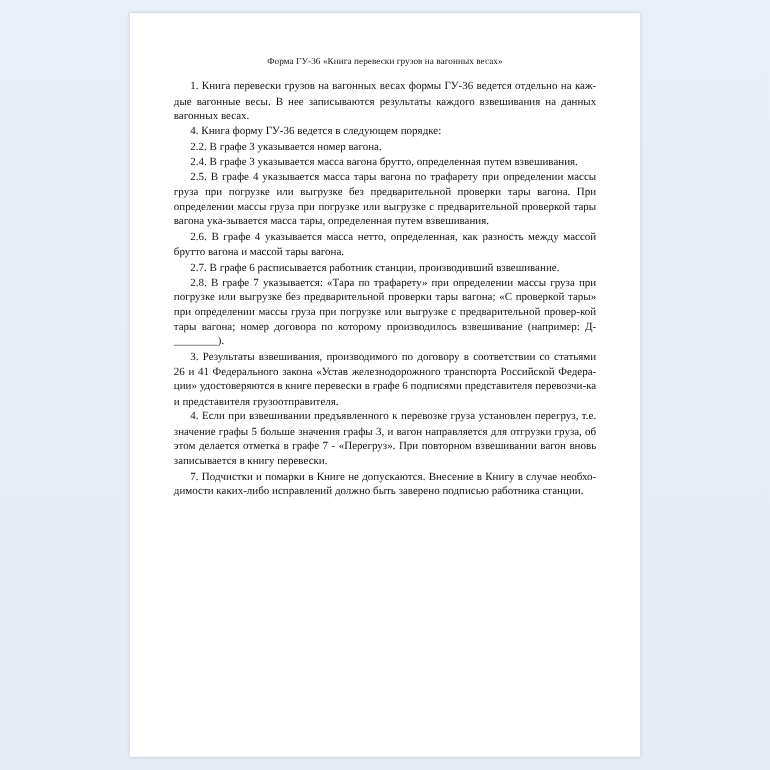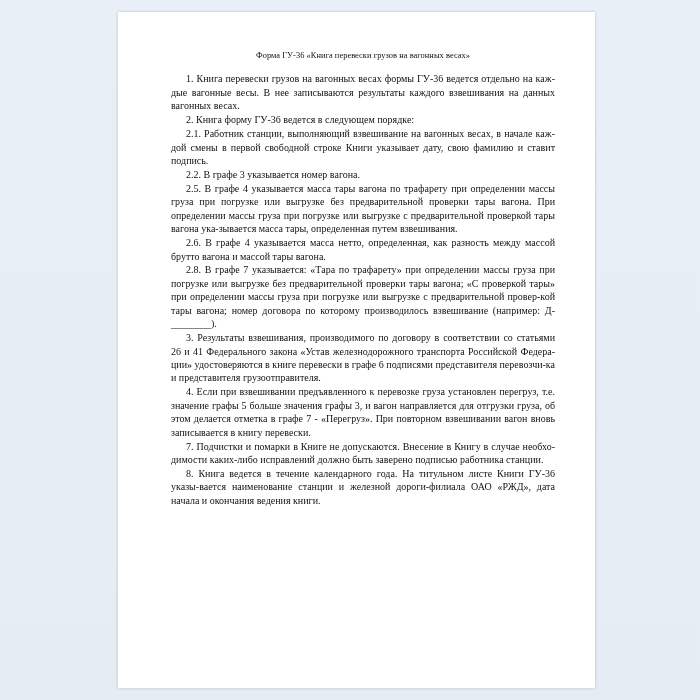--- a/index.html
+++ b/index.html
@@ -20,21 +20,20 @@
     background: linear-gradient(180deg, #e9eff6 0%, #e6ecf4 100%);
   }
   .sheet {
     position: absolute;
     left: 118px;
     top: 12px;
     width: 464px;
     height: 676px;
     background: #ffffff;
     box-shadow: 0 0 3px rgba(60,80,110,0.28);
-    padding-left: 13px;
   }
   .sheet-inner {
     padding: 38px 40px 30px 40px;
   }
   .doc-title {
     text-align: center;
     font-size: 8.4px;
     line-height: 1.35;
     font-weight: normal;
     color: #111;
@@ -57,27 +56,27 @@
 </style>
 </head>
 <body>
 
 <div id="page-wrap">
   <div class="sheet">
     <div class="sheet-inner">
       <div class="doc-title">Форма ГУ-36 «Книга перевески грузов на вагонных весах»</div>
 
       <p class="para">1. Книга перевески грузов на вагонных весах формы ГУ-36 ведется отдельно на каж-дые вагонные весы. В нее записываются результаты каждого взвешивания на данных вагонных весах.</p>
-      <p class="para">2. Книга форму ГУ-36 ведется в следующем порядке:</p>
-      <p class="para">2.1. Работник станции, выполняющий взвешивание на вагонных весах, в начале каж-дой смены в первой свободной строке Книги указывает дату, свою фамилию и ставит подпись.</p>
+      <p class="para">4. Книга форму ГУ-36 ведется в следующем порядке:</p>
       <p class="para">2.2. В графе 3 указывается номер вагона.</p>
+      <p class="para">2.4. В графе 3 указывается масса вагона брутто, определенная путем взвешивания.</p>
       <p class="para">2.5. В графе 4 указывается масса тары вагона по трафарету при определении массы груза при погрузке или выгрузке без предварительной проверки тары вагона. При определении массы груза при погрузке или выгрузке с предварительной проверкой тары вагона ука-зывается масса тары, определенная путем взвешивания.</p>
       <p class="para">2.6. В графе 4 указывается масса нетто, определенная, как разность между массой брутто вагона и массой тары вагона.</p>
+      <p class="para">2.7. В графе 6 расписывается работник станции, производивший взвешивание.</p>
       <p class="para">2.8. В графе 7 указывается: «Тара по трафарету» при определении массы груза при погрузке или выгрузке без предварительной проверки тары вагона; «С проверкой тары» при определении массы груза при погрузке или выгрузке с предварительной провер-кой тары вагона; номер договора по которому производилось взвешивание (например: Д-________).</p>
       <p class="para">3. Результаты взвешивания, производимого по договору в соответствии со статьями 26 и 41 Федерального закона «Устав железнодорожного транспорта Российской Федера-ции» удостоверяются в книге перевески в графе 6 подписями представителя перевозчи-ка и представителя грузоотправителя.</p>
       <p class="para">4. Если при взвешивании предъявленного к перевозке груза установлен перегруз, т.е. значение графы 5 больше значения графы 3, и вагон направляется для отгрузки груза, об этом делается отметка в графе 7 - «Перегруз». При повторном взвешивании вагон вновь записывается в книгу перевески.</p>
       <p class="para">7. Подчистки и помарки в Книге не допускаются. Внесение в Книгу в случае необхо-димости каких-либо исправлений должно быть заверено подписью работника станции.</p>
-      <p class="para">8. Книга ведется в течение календарного года. На титульном листе Книги ГУ-36 указы-вается наименование станции и железной дороги-филиала ОАО «РЖД», дата начала и окончания ведения книги.</p>
 
       <div class="sheet-bottom-pad"></div>
     </div>
   </div>
 </div>
 
 </body></html>

